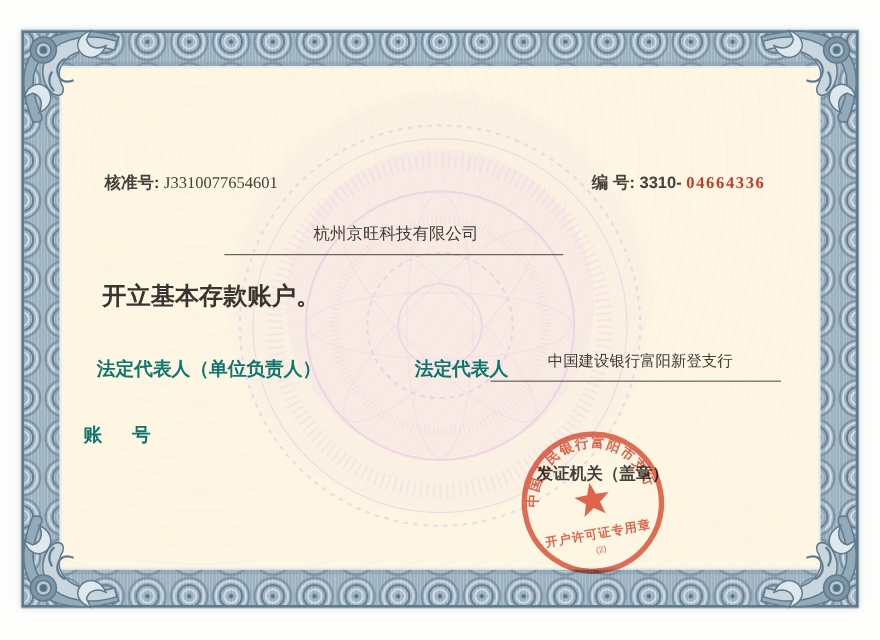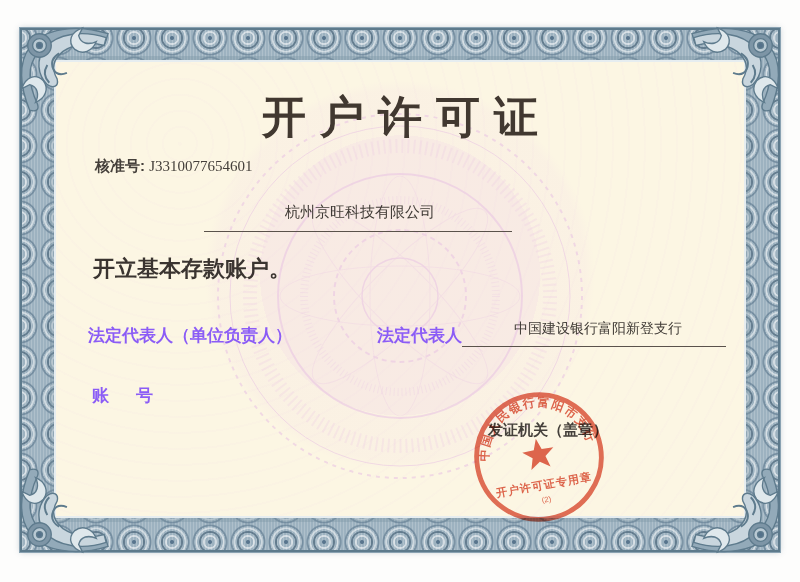--- a/index.html
+++ b/index.html
@@ -43,26 +43,26 @@
   .row-serial{left:538px;top:157px;}
   .red-num{color:#c43b27;font-family:"Liberation Serif","DejaVu Serif",serif;letter-spacing:1.5px;}
   .big{font-size:22px;font-weight:600;color:#3a3430;}
   .row-body1-prefix{left:123px;top:206px;}
   .fill-line{position:absolute;border-bottom:1.5px solid #5a524b;z-index:3;
     font-family:"Liberation Serif","DejaVu Serif",serif;font-size:15px;color:#3f3a35;
     white-space:nowrap;overflow:visible;text-align:center;}
   .company-line{left:204px;top:203px;width:304px;height:28px;padding-left:4px;}
   .row-body1-suffix{left:516px;top:206px;}
   .row-body2{left:93px;top:254px;}
-  .mid-label{font-size:17px;font-weight:600;color:#8b5cf6;}
+  .mid-label{font-size:17px;font-weight:600;color:#0f766e;}
   .row-legal-label{left:88px;top:324px;}
   .legal-line{left:256px;top:320px;width:112px;height:26px;padding-left:12px;}
   .row-bank-label{left:377px;top:324px;}
-  .bank-line{left:446px;top:320px;width:256px;height:26px;padding-left:8px;font-size:14px;margin-left:16px;}
-  .row-acct-label{left:92px;top:384px;letter-spacing:5px;}
+  .bank-line{left:446px;top:320px;width:256px;height:26px;padding-left:8px;font-size:14px;}
+  .row-acct-label{left:76px;top:384px;letter-spacing:5px;}
   .acct-line{left:150px;top:380px;width:280px;height:26px;padding-left:6px;font-size:16px;letter-spacing:1px;}
   .row-issuer{left:488px;top:421px;font-size:15px;}
   .row-date{left:477px;top:447px;font-size:15px;font-family:"Liberation Serif","DejaVu Serif",serif;
     color:#37322d;letter-spacing:1px;}
   
   .seal{position:absolute;left:466px;top:384px;width:146px;height:146px;z-index:4;
     transform:rotate(-10deg);mix-blend-mode:multiply;opacity:.82;}
 </style>
 </head>
 <body>
@@ -115,25 +115,29 @@
       <circle cx="240" cy="226" r="38" stroke-width="1.5"></circle>
       <g opacity=".5">
         <ellipse cx="240" cy="226" rx="30" ry="120" transform="rotate(0 240 226)"></ellipse>
         <ellipse cx="240" cy="226" rx="30" ry="120" transform="rotate(45 240 226)"></ellipse>
         <ellipse cx="240" cy="226" rx="30" ry="120" transform="rotate(90 240 226)"></ellipse>
         <ellipse cx="240" cy="226" rx="30" ry="120" transform="rotate(135 240 226)"></ellipse>
       </g>
     </g>
   </svg>
 
-  <div class="t title">开户许可证</div>
 
   <div class="t row-approval small-label">
     <span>核准号:</span>
     <span class="serif-val">J3310077654601</span>
+  </div>
+  <div class="t row-serial small-label">
+    <span>编 号:</span>
+    <span>3310-</span>
+    <span class="red-num">04664336</span>
   </div>
 
   <div class="fill-line company-line">
     <span>杭州京旺科技有限公司</span>
   </div>
   <div class="t row-body2 big">开立基本存款账户。</div>
 
   <div class="t row-legal-label mid-label">法定代表人（单位负责人）</div>
   <div class="t row-bank-label mid-label">法定代表人</div>
   <div class="fill-line bank-line">

